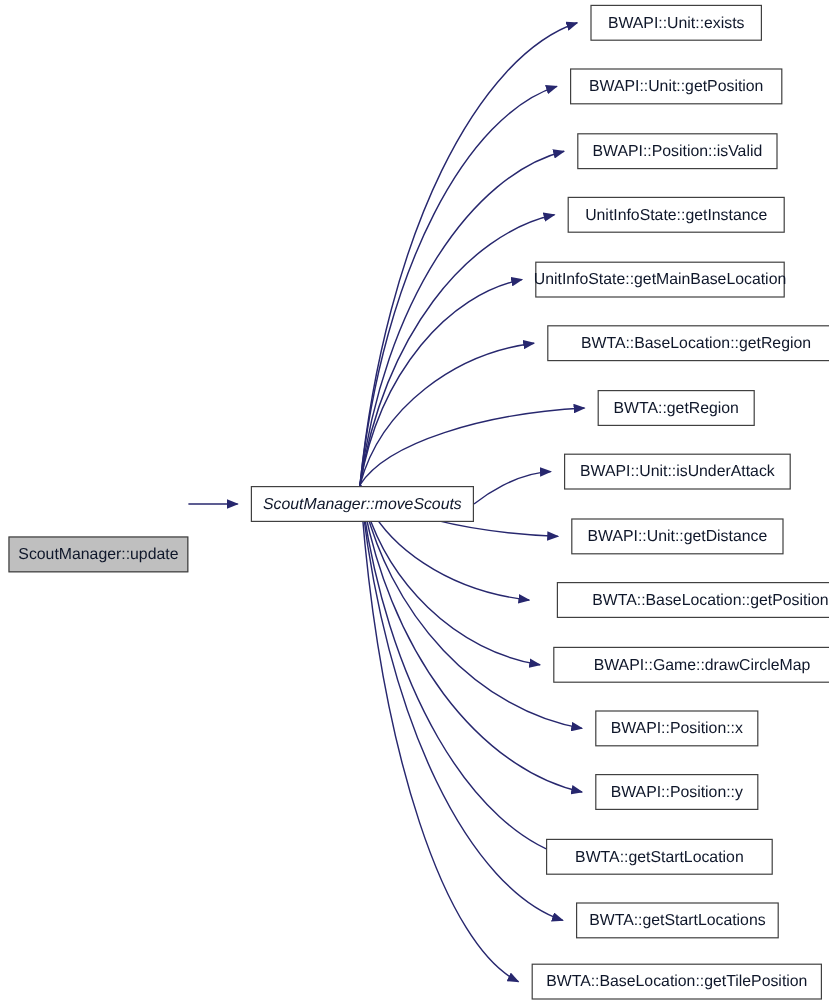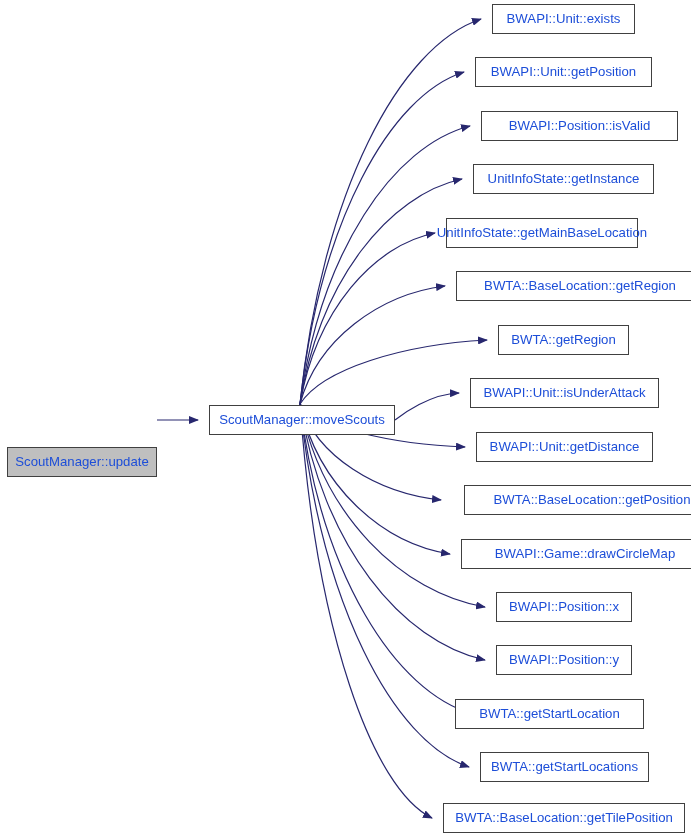--- a/index.html
+++ b/index.html
@@ -36,21 +36,21 @@
     justify-content: center;
     white-space: nowrap;
   }
   .node.root {
     background: #bfbfbf;
   }
   .node .node-label {
     font-family: "Liberation Sans", sans-serif;
     font-size: 13.2px;
     line-height: 14px;
-    color: #1d4ed8;
+    color: #0f172a;
     letter-spacing: 0px;
   }
 </style>
 </head>
 <body>
 
 <div id="graph">
   <svg id="edge-layer" viewBox="0 0 691 840" width="691" height="840" xmlns="http://www.w3.org/2000/svg">
     <defs>
       <marker id="arrowhead" markerWidth="10" markerHeight="8" refX="9" refY="4" orient="auto" markerUnits="userSpaceOnUse">
@@ -74,36 +74,36 @@
         <path d="M 300 404 C 322.2 544.8, 401.75 642.08, 485 660" fill="none" stroke="#27276e" stroke-width="1.2" marker-end="url(#arrowhead)"></path>
         <path d="M 300 404 C 320.76 574.5, 395.15 692.3, 473 714" fill="none" stroke="#27276e" stroke-width="1.2" marker-end="url(#arrowhead)"></path>
         <path d="M 300 404 C 320.28 603.65, 392.95 741.59, 469 767" fill="none" stroke="#27276e" stroke-width="1.2" marker-end="url(#arrowhead)"></path>
         <path d="M 300 404 C 315.84 631.7, 372.6 789.02, 432 818" fill="none" stroke="#27276e" stroke-width="1.2" marker-end="url(#arrowhead)"></path>
       </g>
   </svg>
   <div id="nodes-layer">
       <div class="node root" style="left: 7px; top: 405px; width: 150px; margin-top: 42px;">
         <span class="node-label">ScoutManager::update</span>
       </div>
-      <div class="node" style="left: 209px; top: 405px; width: 186px;">
+      <div class="node" style="left: 209px; top: 405px; width: 186px; font-style: italic;">
         <span class="node-label">ScoutManager::moveScouts</span>
       </div>
       <div class="node" style="left: 492px; top: 4px; width: 143px;">
         <span class="node-label">BWAPI::Unit::exists</span>
       </div>
       <div class="node" style="left: 475px; top: 57px; width: 177px;">
         <span class="node-label">BWAPI::Unit::getPosition</span>
       </div>
-      <div class="node" style="left: 481px; top: 111px; width: 197px;">
+      <div class="node" style="left: 481px; top: 111px; width: 167px;">
         <span class="node-label">BWAPI::Position::isValid</span>
       </div>
       <div class="node" style="left: 473px; top: 164px; width: 181px;">
         <span class="node-label">UnitInfoState::getInstance</span>
       </div>
-      <div class="node" style="left: 446px; top: 218px; width: 192px;">
+      <div class="node" style="left: 446px; top: 218px; width: 208px;">
         <span class="node-label">UnitInfoState::getMainBaseLocation</span>
       </div>
       <div class="node" style="left: 456px; top: 271px; width: 248px;">
         <span class="node-label">BWTA::BaseLocation::getRegion</span>
       </div>
       <div class="node" style="left: 498px; top: 325px; width: 131px;">
         <span class="node-label">BWTA::getRegion</span>
       </div>
       <div class="node" style="left: 470px; top: 378px; width: 189px;">
         <span class="node-label">BWAPI::Unit::isUnderAttack</span>

